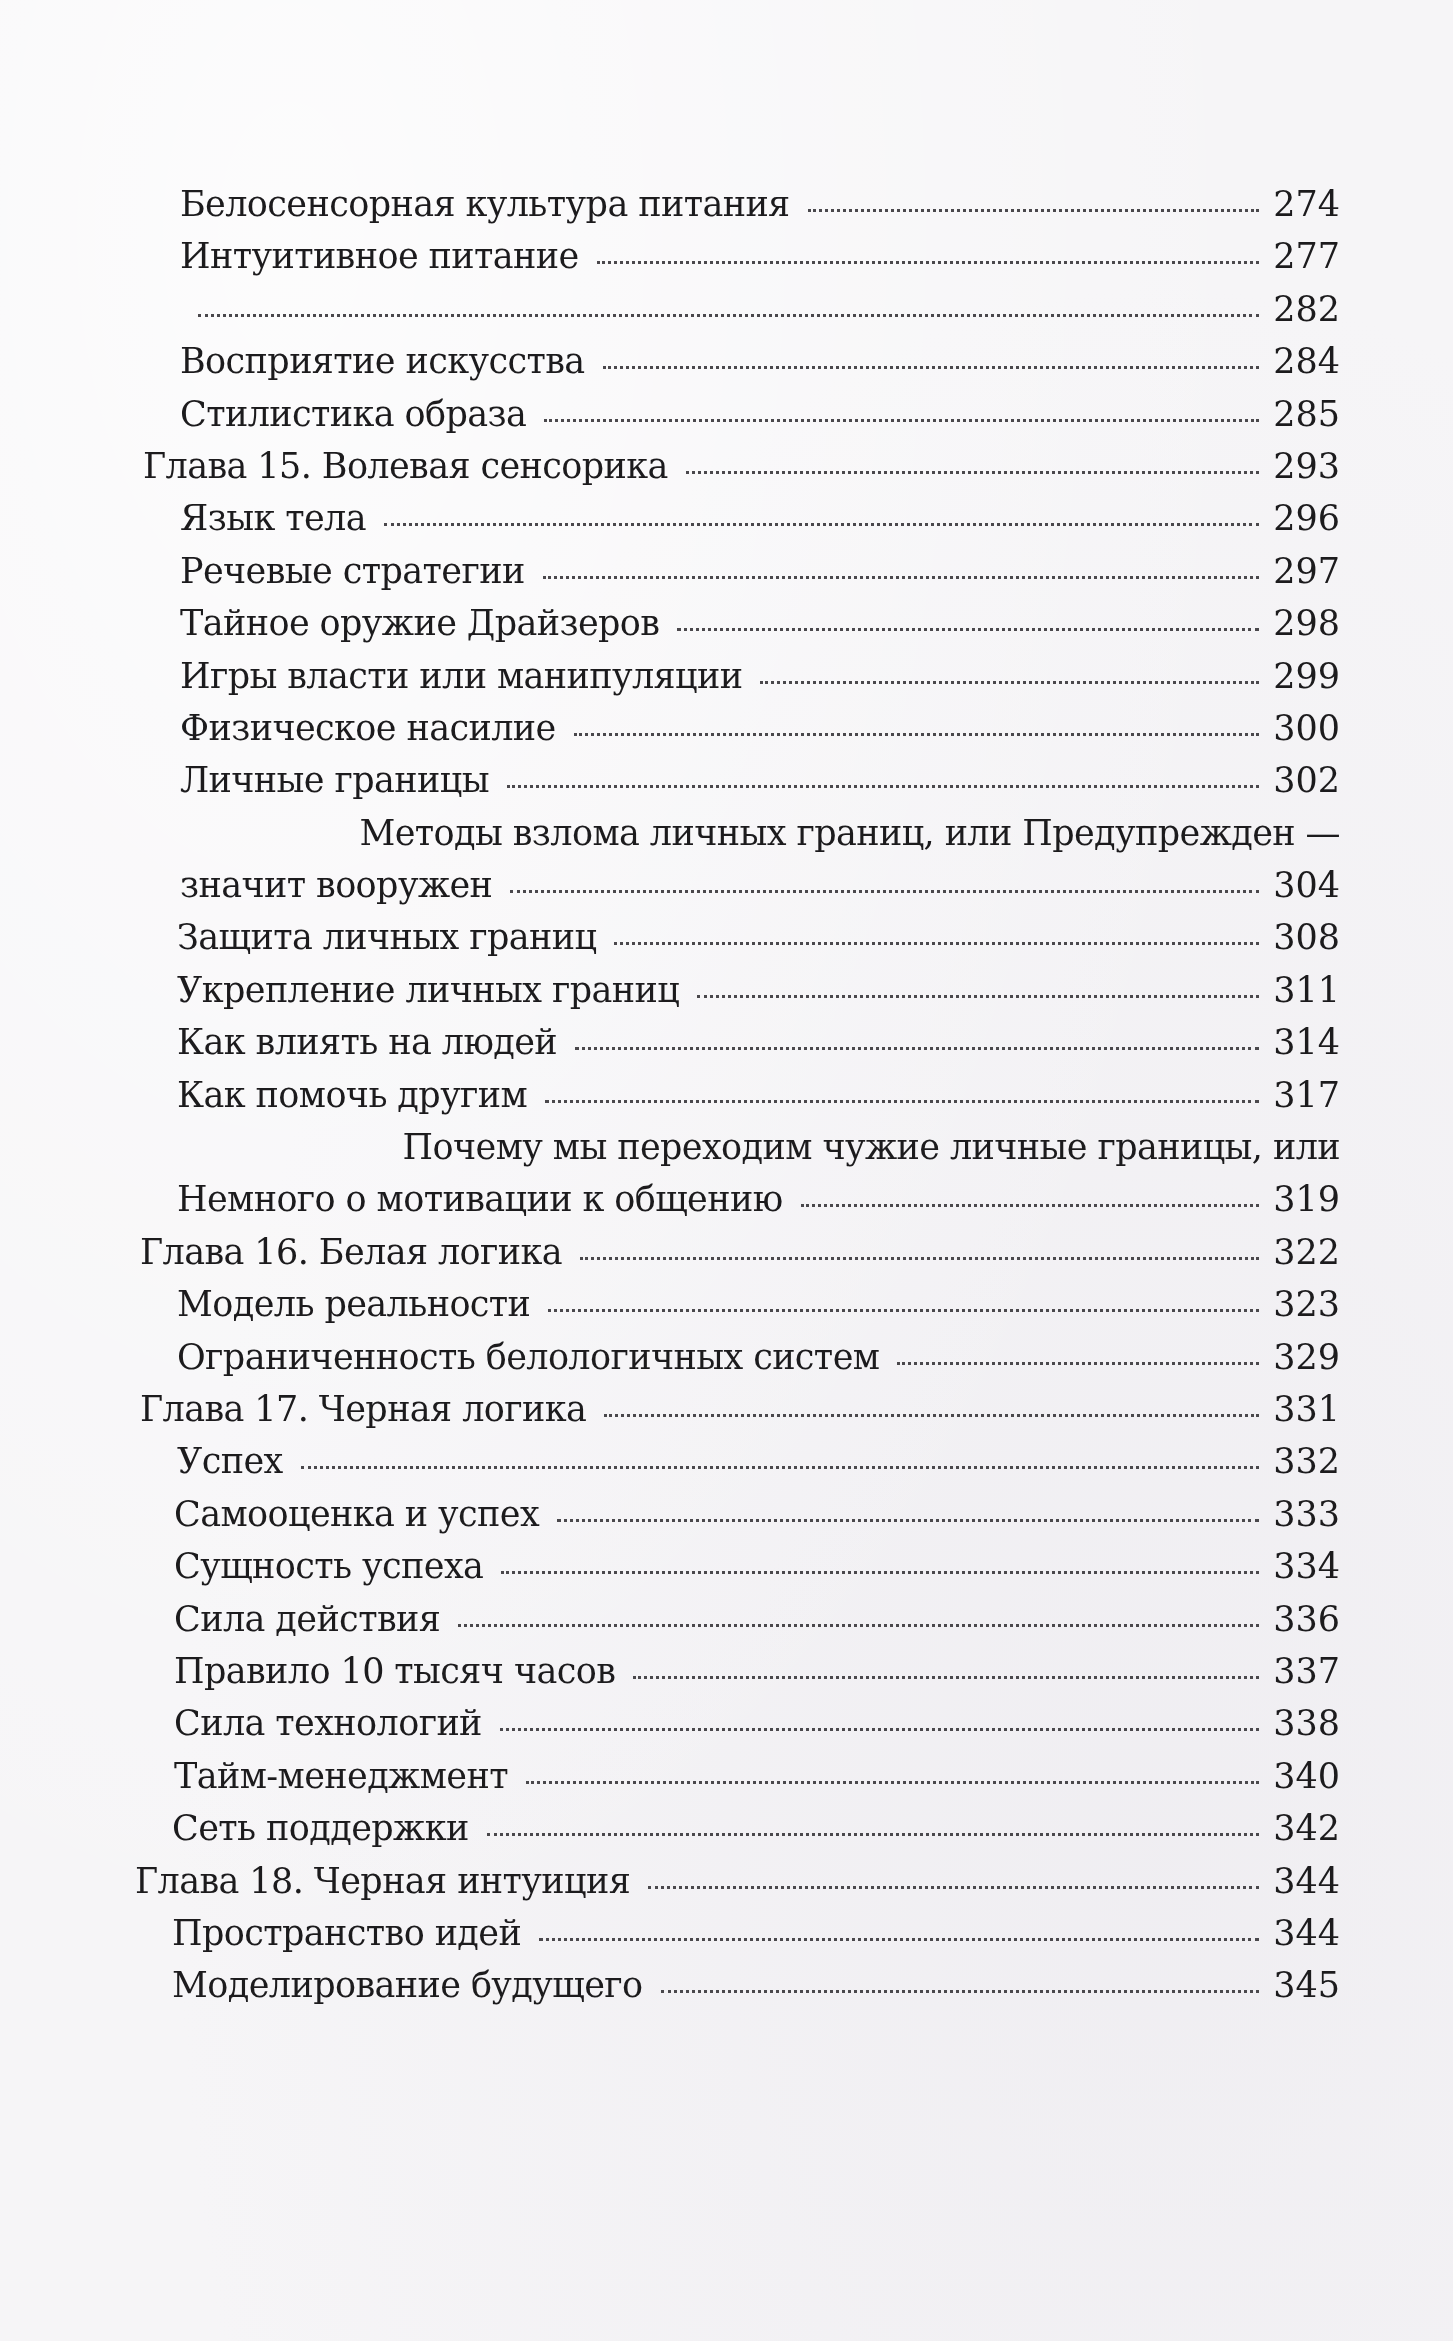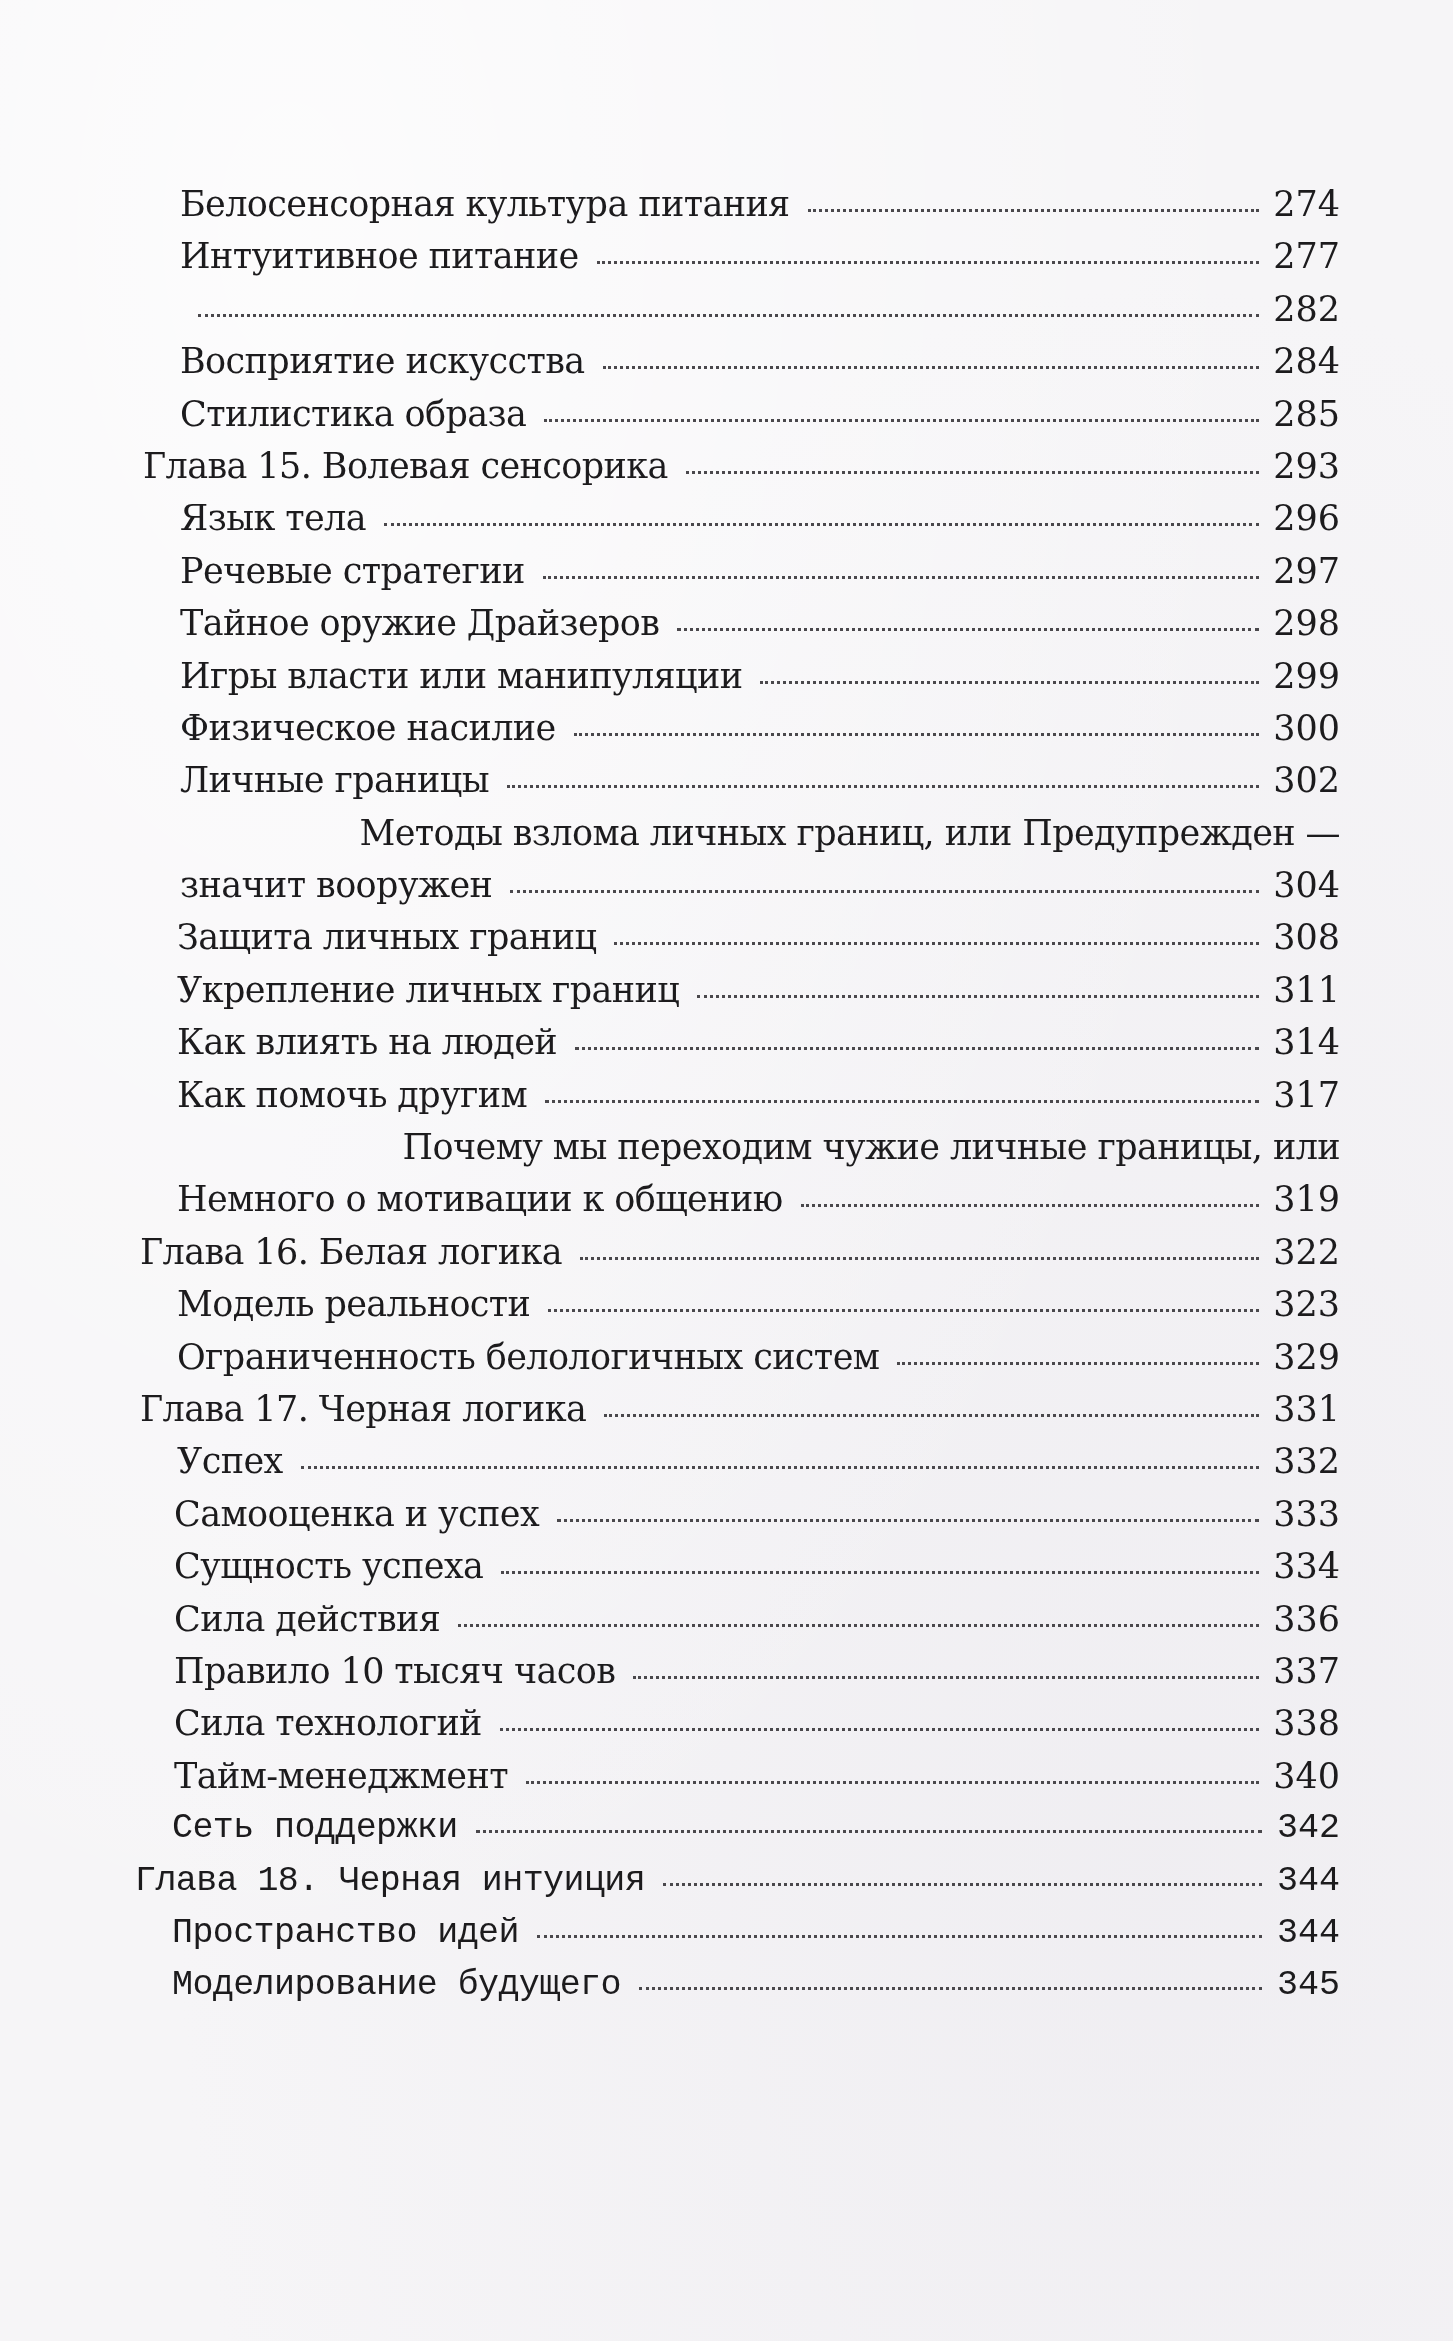--- a/index.html
+++ b/index.html
@@ -25,27 +25,27 @@
   }
   .entry.chapter .line { padding-left:8px; }
   .entry.section .line { padding-left:45px; }
   .title { flex:0 0 auto;text-align:center; }
   .leader {
     flex:1 1 auto; margin:0 14px 0 18px;
     border-bottom:3px dotted #4a484c;
     height:0; position:relative; top:-4px;
     align-self:baseline;
   }
-  .page { flex:0 0 auto; text-align:right; min-width:64px; letter-spacing:0; }
+  .page { flex:0 0 auto; text-align:left; min-width:64px; letter-spacing:0; }
   .cont-line { height:52.4px; line-height:52.4px; font-size:35px; letter-spacing:-0.6px; white-space:nowrap;text-align:right; }
   .entry.section .cont-line { padding-left:45px; }
   
   .entry:nth-child(n+14) { margin-left:-3px; }
   .entry:nth-child(n+24) { margin-left:-6px; }
-  .entry:nth-child(n+30) { margin-left:-8px;font-family:Liberation Mono, monospace; }
+  .entry:nth-child(n+30) { margin-left:-8px; }
 </style>
 </head>
 <body>
 
 <div class="toc">
 
   <div class="entry section">
     <div class="line">
         <span class="title">Белосенсорная культура питания</span>
         <span class="leader"></span>

